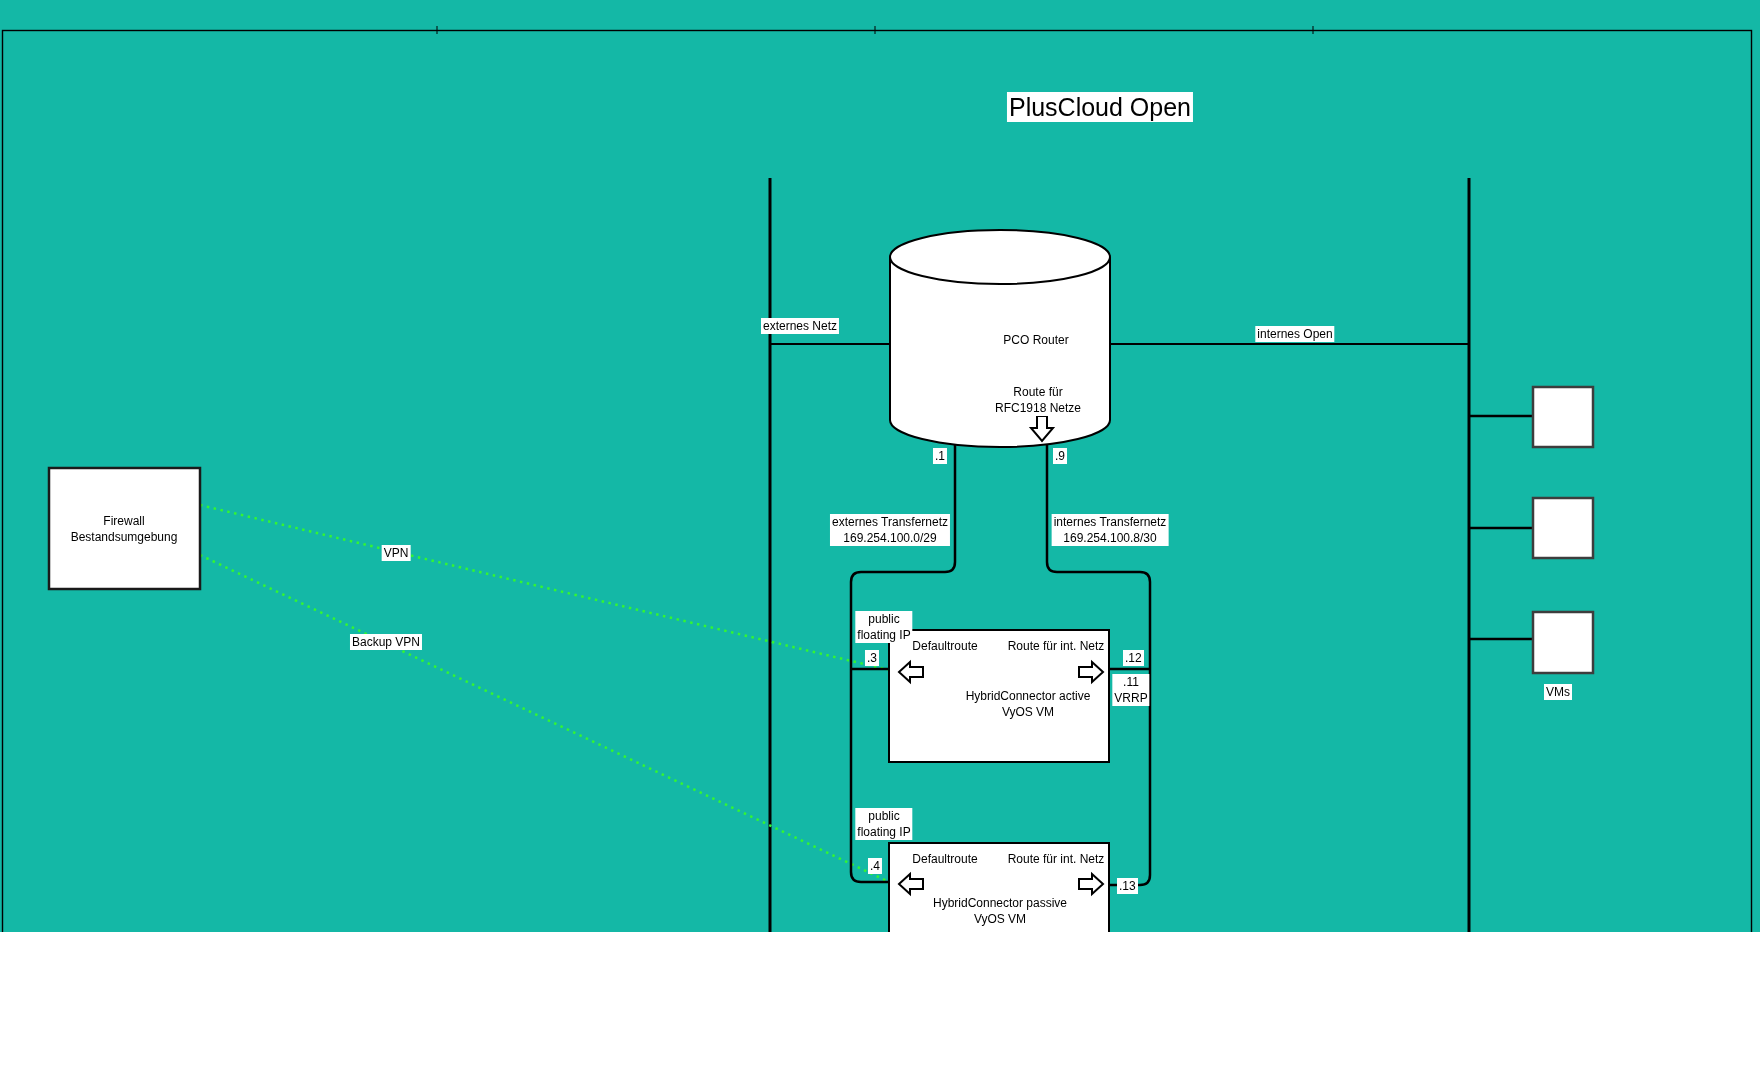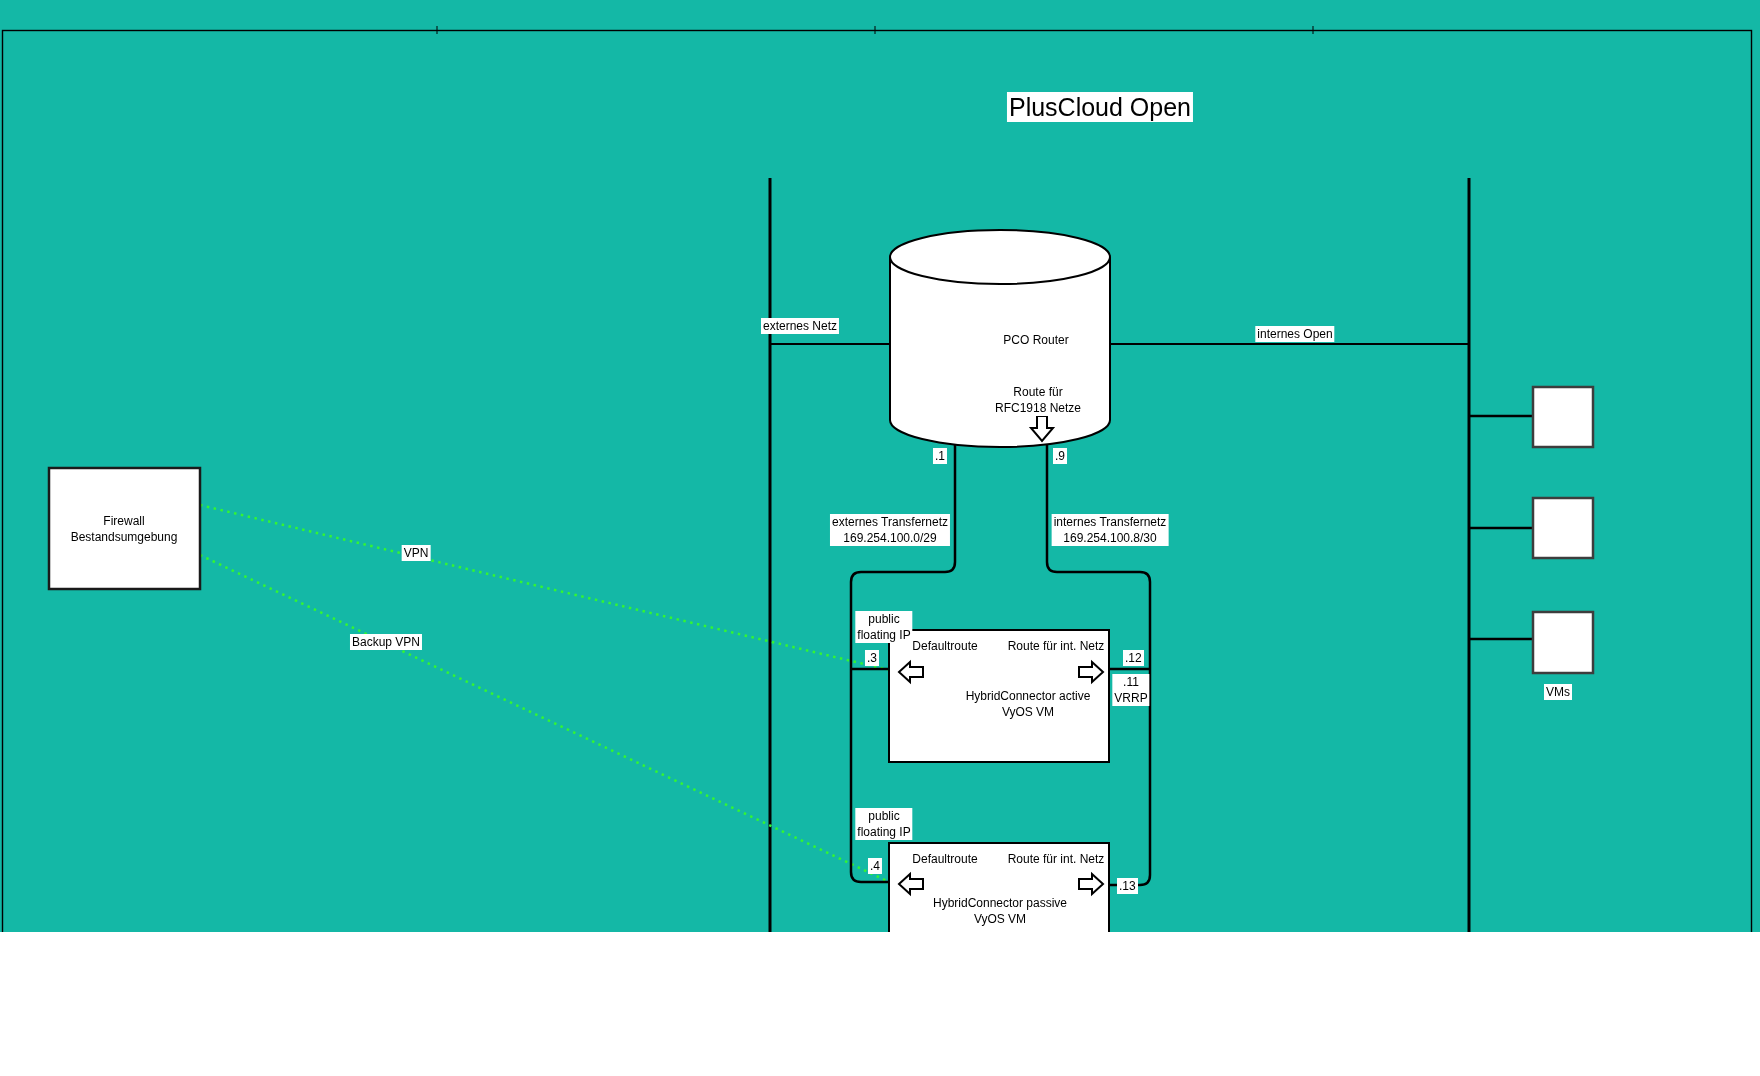--- a/index.html
+++ b/index.html
@@ -117,18 +117,18 @@
   <div class="lbl center" style="left:945px;top:638px;">Defaultroute</div>
   <div class="lbl center" style="left:1056px;top:638px;">Route für int. Netz</div>
   <div class="lbl center" style="left:1000px;top:688px;margin-left:28px;">HybridConnector active
 VyOS VM</div>
 
   <div class="lbl center" style="left:945px;top:851px;">Defaultroute</div>
   <div class="lbl center" style="left:1056px;top:851px;">Route für int. Netz</div>
   <div class="lbl center" style="left:1000px;top:895px;">HybridConnector passive
 VyOS VM</div>
 
-  <div class="lbl center" style="left:416px;top:545px;">VPN</div>
+  <div class="lbl center" style="left:396px;top:545px;">VPN</div>
   <div class="lbl center" style="left:386px;top:634px;">Backup VPN</div>
 
   <div class="lbl center" style="left:1558px;top:684px;">VMs</div>
 
 </div>
 
 </body></html>

